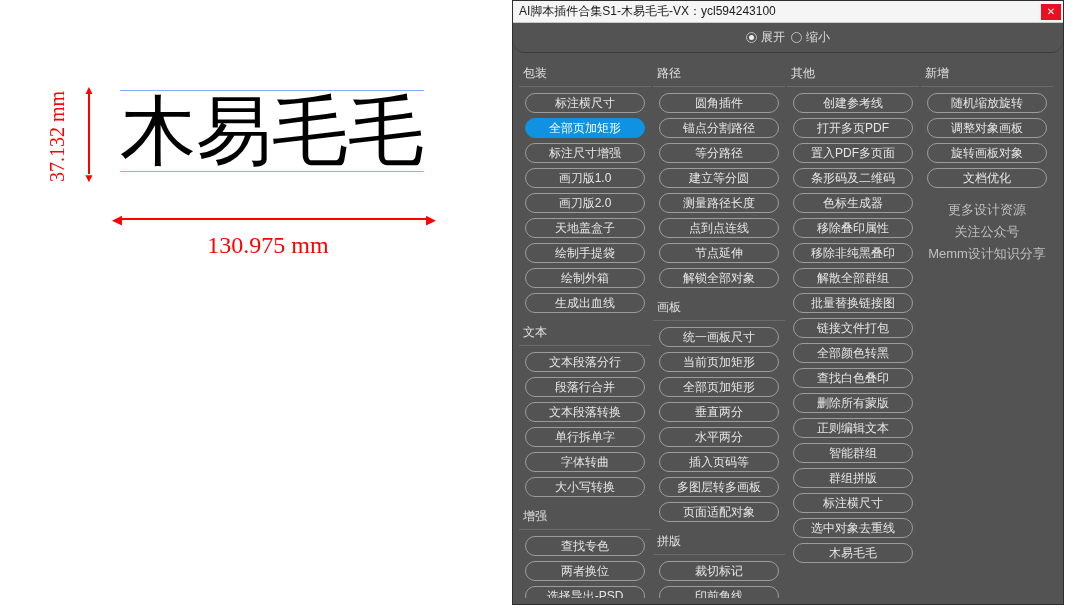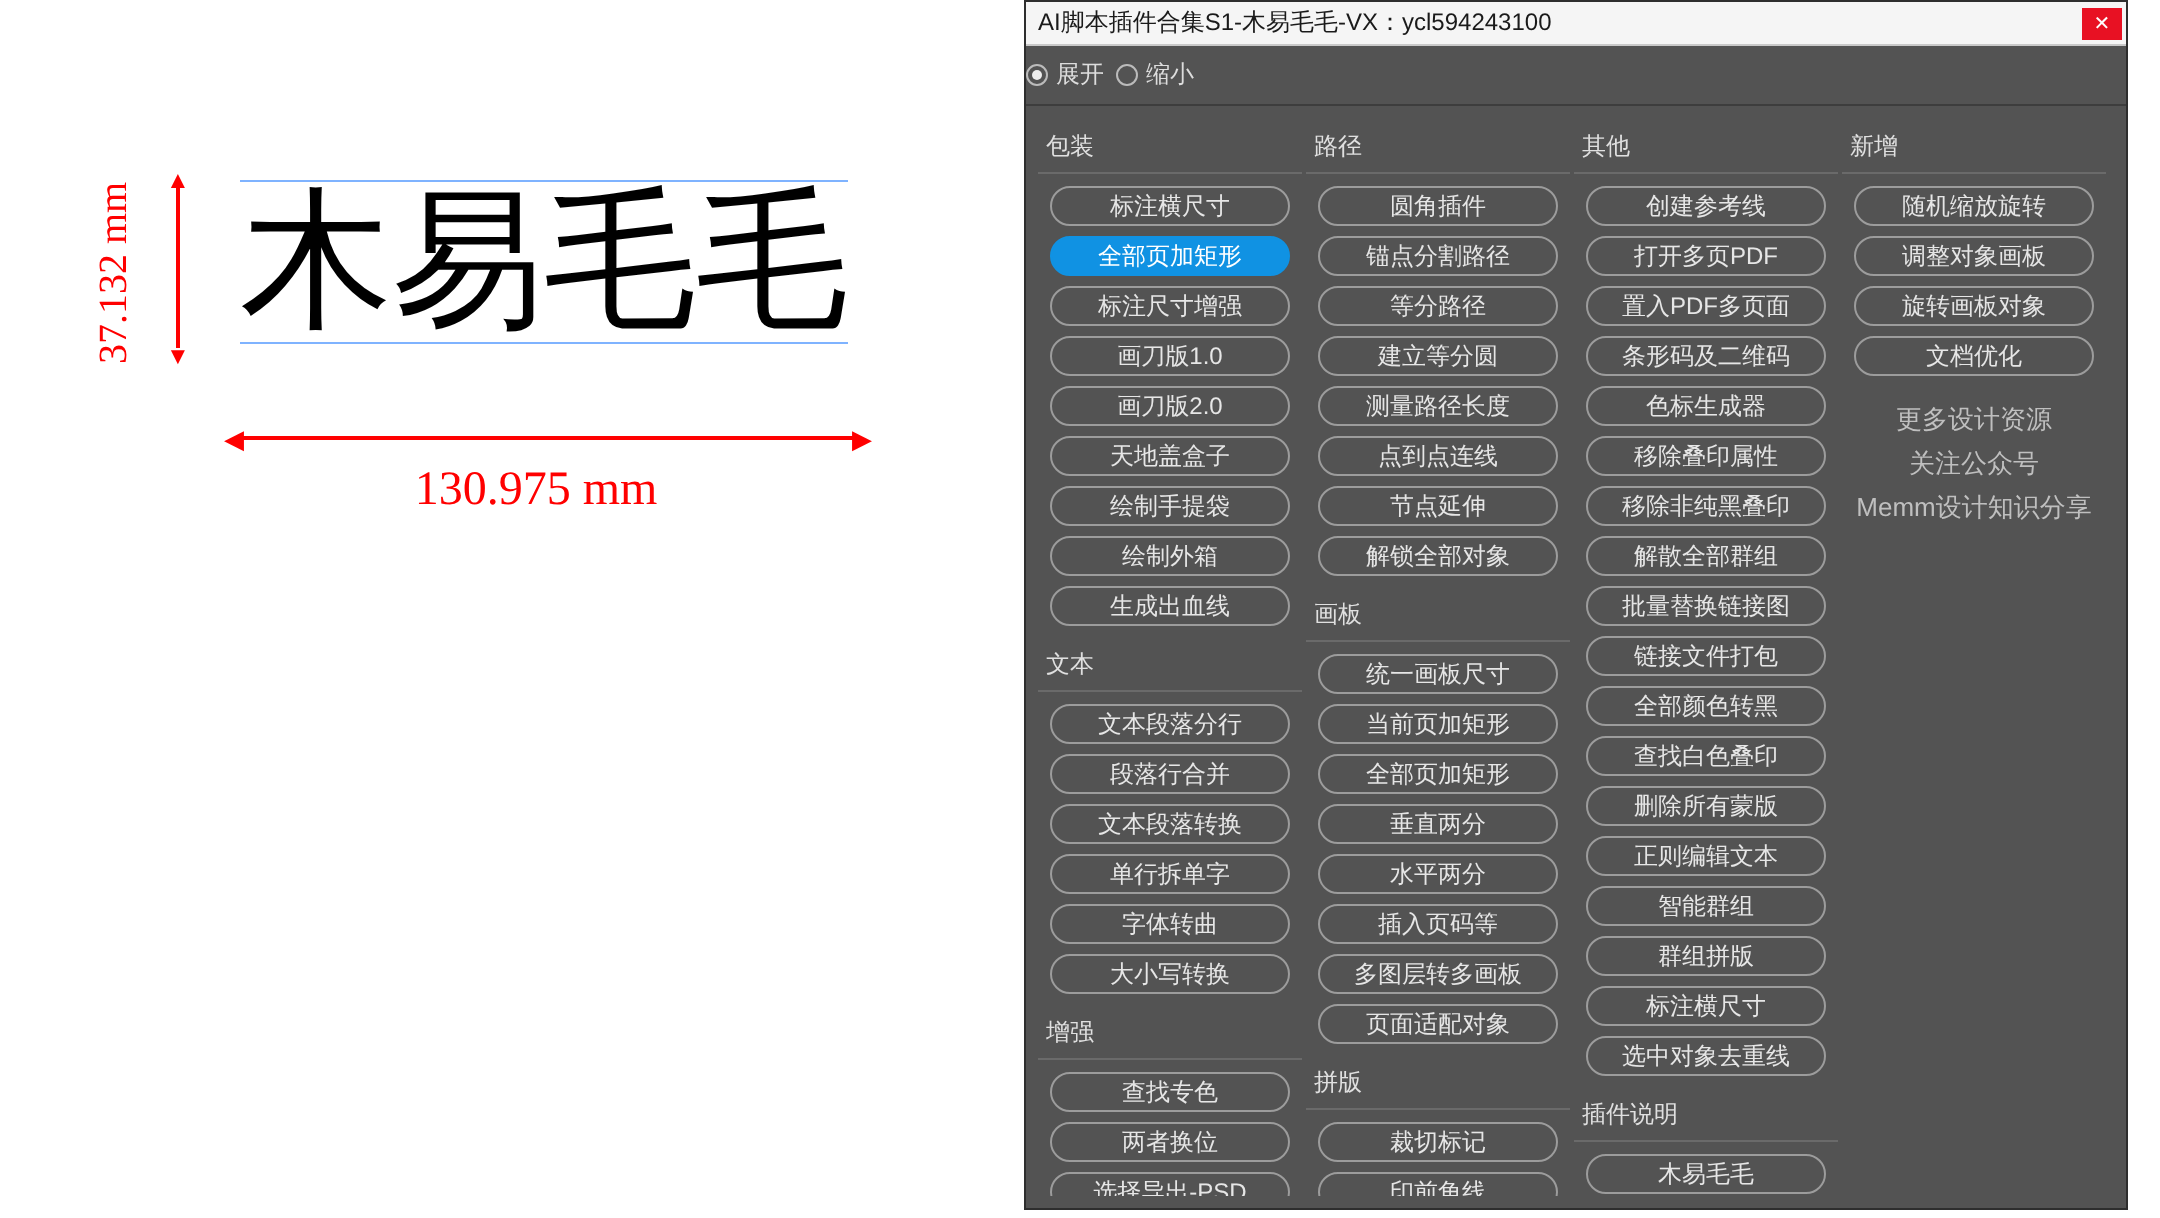--- a/index.html
+++ b/index.html
@@ -122,25 +122,26 @@
     font-size: 10px;
     display: flex; align-items: center; justify-content: center;
     margin-right: 2px;
     cursor: pointer;
   }
 
   .viewmode {
     height: 30px;
     display: flex;
     align-items: center;
-    justify-content: flex-start;
+    justify-content: center;
     gap: 6px;
     color: #ddd;
     font-size: 12px;
     border-bottom: 1px solid #3d3d3d;
+    border-radius: 12px;
   }
   .viewmode label { display: flex; align-items: center; gap: 4px; cursor: pointer; }
   .viewmode .radio {
     width: 11px; height: 11px; border-radius: 50%;
     border: 1px solid #bbb;
     display: inline-flex; align-items: center; justify-content: center;
   }
   .viewmode .radio.on::after {
     content: ""; width: 5px; height: 5px; border-radius: 50%; background: #eee;
   }
@@ -298,21 +299,20 @@
         <div class="pill">批量替换链接图</div>
         <div class="pill">链接文件打包</div>
         <div class="pill">全部颜色转黑</div>
         <div class="pill">查找白色叠印</div>
         <div class="pill">删除所有蒙版</div>
         <div class="pill">正则编辑文本</div>
         <div class="pill">智能群组</div>
         <div class="pill">群组拼版</div>
         <div class="pill">标注横尺寸</div>
         <div class="pill">选中对象去重线</div>
-        <div class="group-title">插件说明</div>
         <div class="pill">木易毛毛</div>
       </div>
       <div class="col">
         <div class="group-title">新增</div>
         <div class="pill">随机缩放旋转</div>
         <div class="pill">调整对象画板</div>
         <div class="pill">旋转画板对象</div>
         <div class="pill">文档优化</div>
         <div class="infoblock">
           <div>更多设计资源</div>

